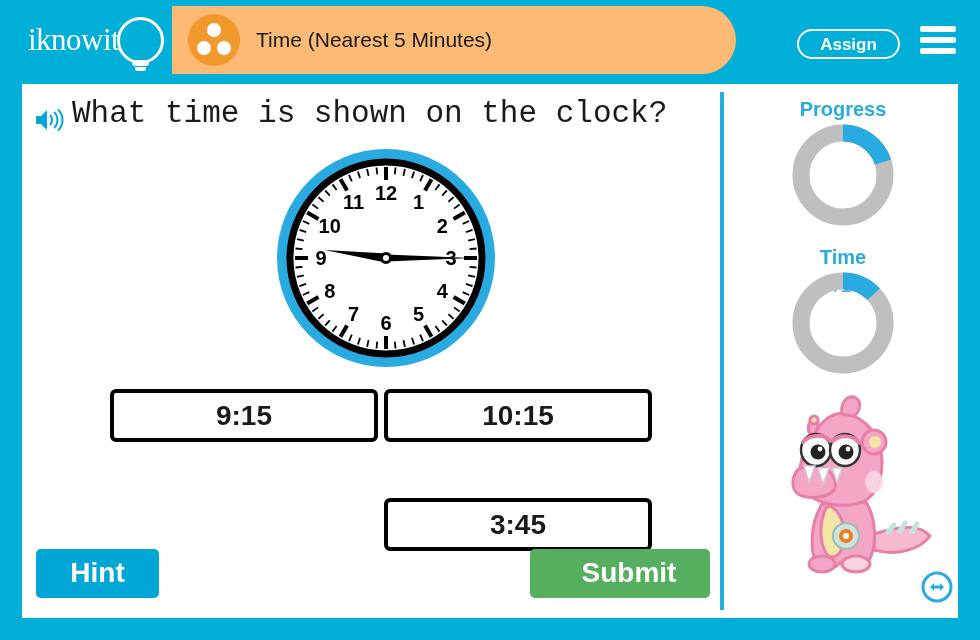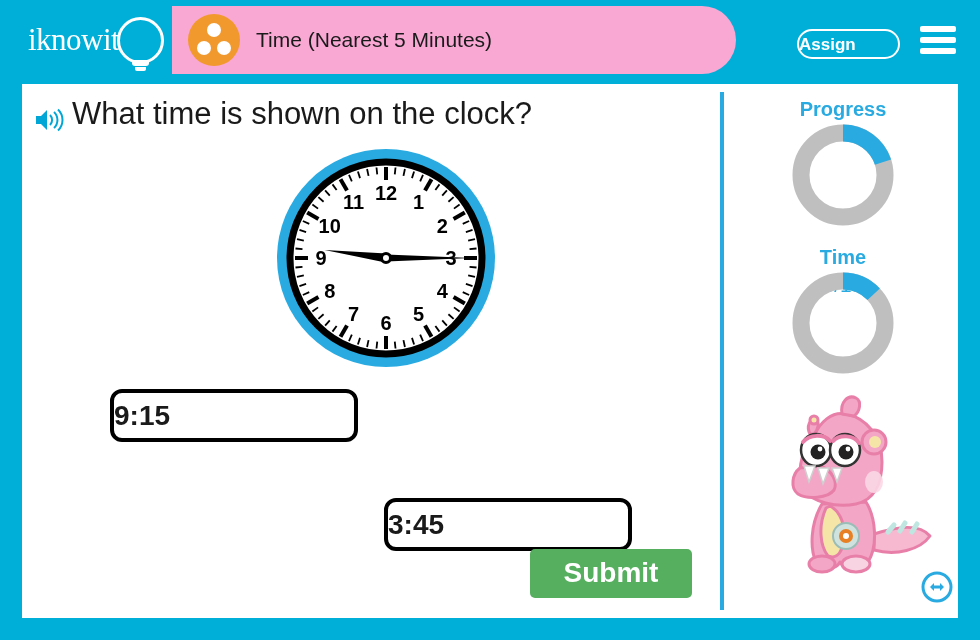--- a/index.html
+++ b/index.html
@@ -76,21 +76,21 @@
     background: #ffffff;
     border-radius: 0 0 2px 2px;
   }
 
   #title-panel {
     position: absolute;
     left: 172px;
     top: 6px;
     width: 564px;
     height: 68px;
-    background: #f9a8d4;
+    background: #fdba74;
     border-radius: 0 34px 34px 0;
   }
   #topic-icon {
     position: absolute;
     left: 16px;
     top: 8px;
     width: 52px;
     height: 52px;
     border-radius: 50%;
     background: #F2992E;
@@ -122,20 +122,21 @@
     left: 797px;
     top: 29px;
     width: 103px;
     height: 30px;
     border: 2px solid #ffffff;
     border-radius: 15px;
     box-sizing: border-box;
     color: #ffffff;
     font-size: 17px;
     font-weight: bold;
+    text-align: center;
     line-height: 27px;
     cursor: pointer;
   }
 
   #menu-button {
     position: absolute;
     left: 920px;
     top: 26px;
     width: 36px;
     height: 29px;
@@ -187,20 +188,21 @@
     width: 30px;
     height: 24px;
   }
   #question-text {
     position: absolute;
     left: 38px;
     top: 0px;
     font-size: 31px;
     color: #1a1a1a;
     white-space: nowrap;
+    font-family: Liberation Mono, monospace;
   }
 
   
   #clock {
     position: absolute;
     left: 252px;
     top: 62px;
     width: 224px;
     height: 224px;
   }
@@ -208,27 +210,27 @@
   
   #answers {
     position: absolute;
     left: 88px;
     top: 305px;
     width: 546px;
     height: 135px;
   }
   .answer-box {
     position: absolute;
-    width: 248px;
+    width: 268px;
     height: 53px;
     border: 4px solid #000000;
-    border-radius: 12px;
+    border-radius: 6px;
     box-sizing: border-box;
     background: #ffffff;
-    text-align: left;
+    text-align: center;
     line-height: 45px;
     font-size: 28px;
     font-weight: bold;
     color: #1a1a1a;
     cursor: pointer;
   }
   #answer-0 { left: 0px;   top: 0px; }
   #answer-1 { left: 274px; top: 0px; }
   #answer-2 { left: 0px;   top: 70px; }
   #answer-3 { left: 274px; top: 70px; margin-top: 39px; }
@@ -256,20 +258,21 @@
     width: 162px;
     height: 49px;
     background: #55AF5F;
     border-radius: 5px;
     color: #ffffff;
     font-size: 28px;
     font-weight: bold;
     text-align: center;
     line-height: 48px;
     cursor: pointer;
+    padding-left: 18px;
   }
 
   
   #sidebar {
     position: absolute;
     left: 706px;
     top: 0px;
     width: 230px;
     height: 394px;
   }
@@ -447,23 +450,25 @@
         </g>
       <g id="clock-hands">
           <path d="M50.53041859482375 103.90737608235682 L112.58736786499023 107.53849812381785 L120.9230037523643 113.17473572998045 L111.41263213500977 116.46150187618215 Z" fill="#000000"></path>
           <path d="M198 112 L112 115.5 L103 112 L112 108.5 Z" fill="#000000"></path>
         </g>
       <circle cx="112" cy="112" r="4.5" fill="#ffffff" stroke="#000000" stroke-width="3"></circle>
     </svg>
 
     <div id="answers">
       <div class="answer-box" id="answer-0">9:15</div>
+      <div class="answer-box" id="answer-1">10:15</div>
       <div class="answer-box" id="answer-3">3:45</div>
     </div>
 
+    <div id="hint-button">Hint</div>
     <div id="submit-button">Submit</div>
 
     <div id="sidebar">
 
       <div class="stat-label" id="progress-label">Progress</div>
       <div class="donut" id="progress-donut">
         <svg viewBox="0 0 106 106" width="106" height="106">
           <circle cx="53" cy="53" r="42" fill="none" stroke="#BFBFBF" stroke-width="17"></circle>
           <circle id="progress-arc" cx="53" cy="53" r="42" fill="none" stroke="#29ABE2" stroke-width="17" transform="rotate(-90 53 53)" stroke-dasharray="52.77875658030853 211.1150263212341"></circle>
         </svg>

